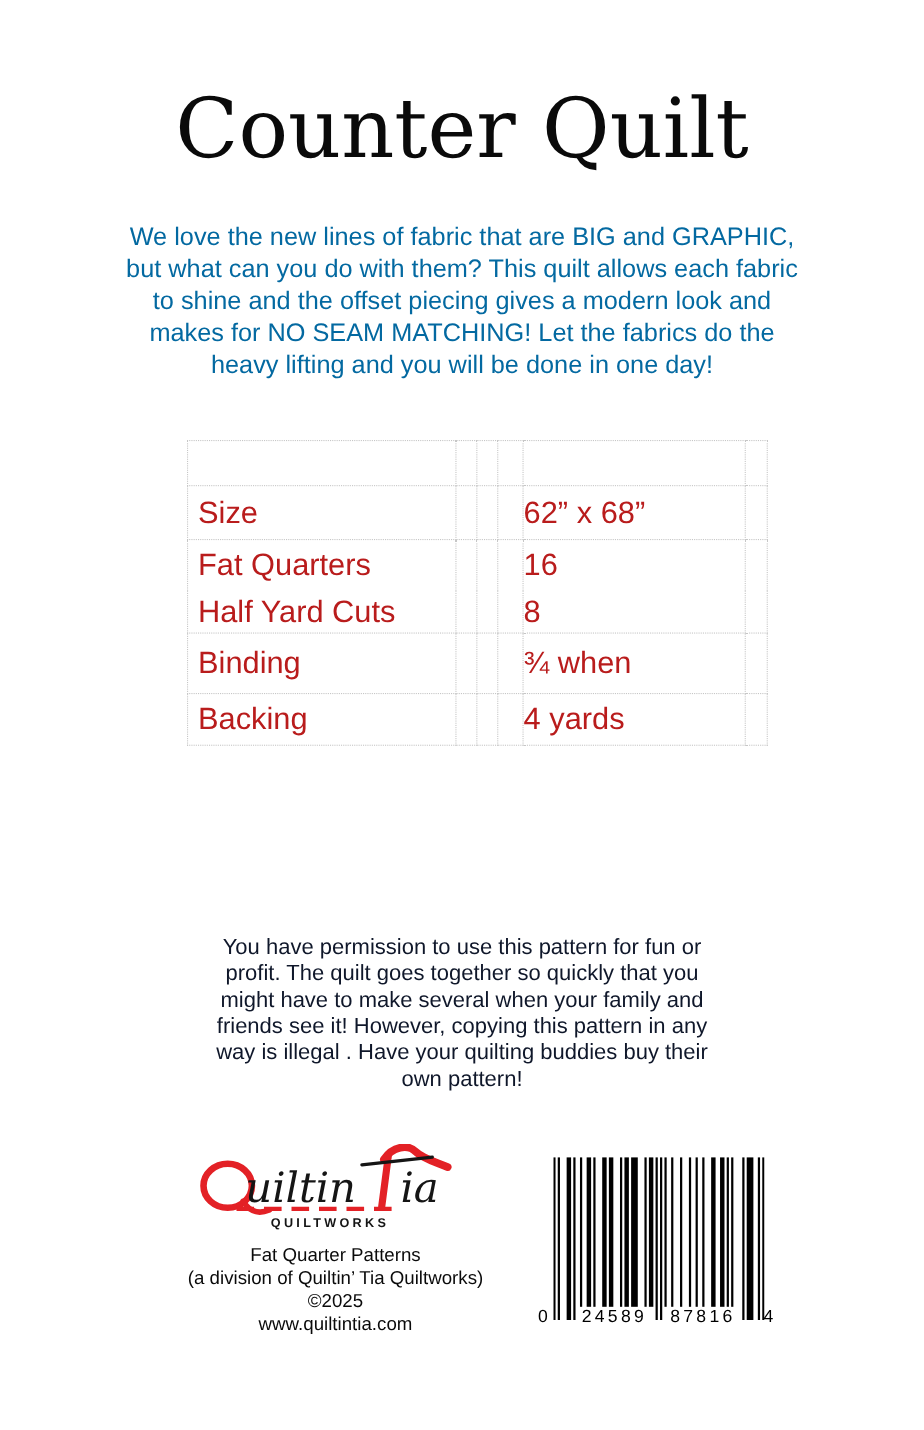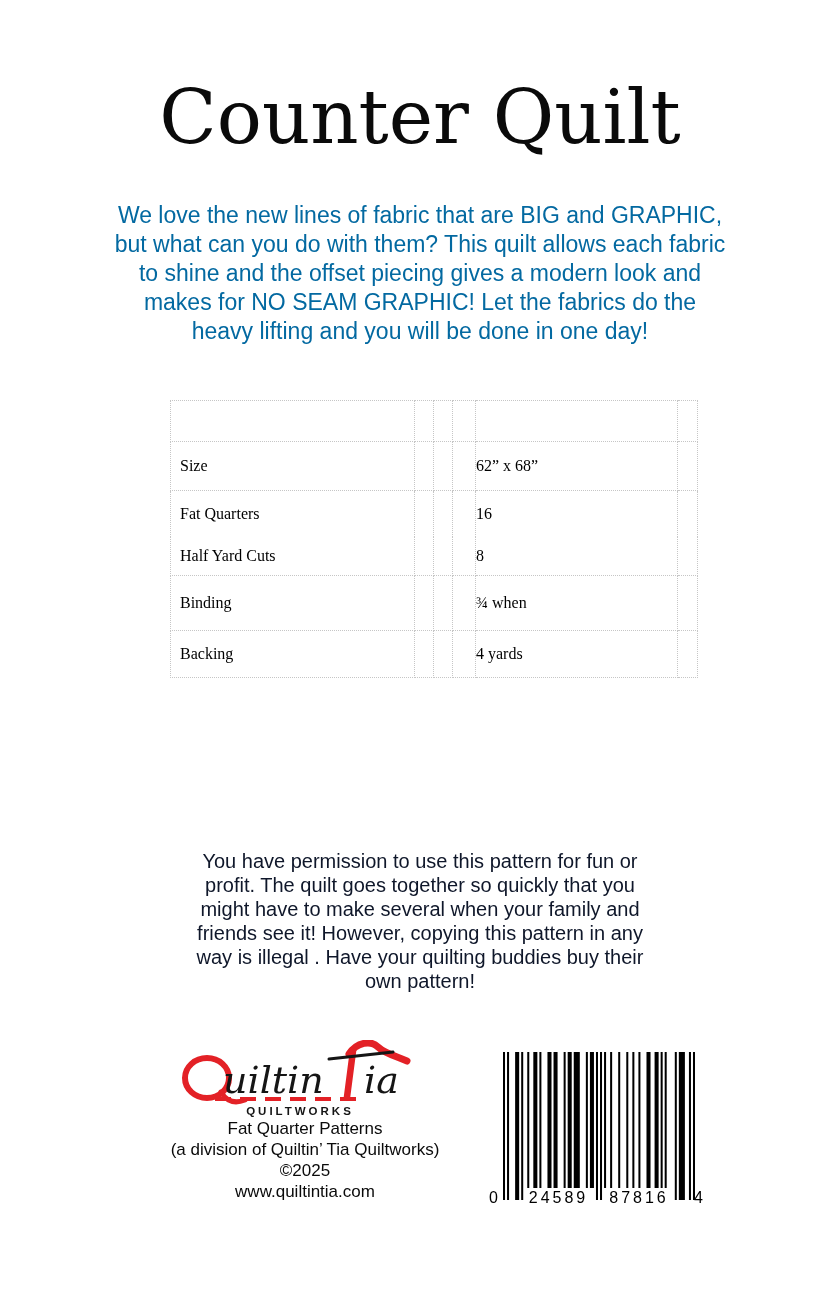--- a/index.html
+++ b/index.html
@@ -6,35 +6,35 @@
   .page{position:relative;width:840px;height:1300px;background:#fff;color:#000;
         font-family:"Liberation Sans",sans-serif;overflow:hidden;}
 
   .title{position:absolute;top:80px;left:0;width:840px;margin:0;text-align:center;
          font-family:"DejaVu Serif",serif;font-weight:400;font-size:75px;line-height:1.0;color:#0a0a0a;}
 
   .intro{position:absolute;top:201px;left:40px;width:760px;text-align:center;
          font-size:23px;line-height:29px;color:#0369a1;}
 
   table.materials{position:absolute;left:170px;top:400px;border-collapse:collapse;table-layout:fixed;}
-  table.materials td{border:1px dotted #c6c6c6;font-size:16px;color:#000000;vertical-align:middle;
-                     overflow:hidden;white-space:nowrap;padding:0;font-family:Liberation Serif, serif;}
+  table.materials td{border:1px dotted #c6c6c6;font-size:28px;color:#b91c1c;vertical-align:middle;
+                     overflow:hidden;white-space:nowrap;padding:0;}
   table.materials td.lbl{text-align:left;padding-left:9px;}
   table.materials td.val{text-align:left;}
   table.materials tr.sub td{border-top:hidden;}
 
   .permission{position:absolute;top:849px;left:120px;width:600px;text-align:center;
               font-size:20px;line-height:24px;color:#0f172a;}
 
   .brand{position:absolute;left:125px;top:1040px;width:360px;text-align:center;}
   .brand svg.logo{display:block;margin:0 auto;}
   .logo-script{font-family:"DejaVu Serif",serif;font-style:italic;font-size:38px;fill:#151515;}
   .logo-sub{font-family:"Liberation Sans",sans-serif;font-weight:700;font-size:11.5px;
             letter-spacing:3px;fill:#151515;}
-  .footer{font-size:17px;line-height:21px;color:#0a0a0a;}
+  .footer{margin-top:12px;font-size:17px;line-height:21px;color:#0a0a0a;}
 
   .barcode{position:absolute;left:486px;top:1046px;width:221px;height:166px;background:#fff;}
   .barcode svg{position:absolute;left:17px;top:6px;}
   .barcode svg rect{fill:#000;}
   .bd{position:absolute;top:143px;font-size:16px;color:#000;text-align:center;
       font-family:"Liberation Sans",sans-serif;}
   .d0{left:0;width:15px;}
   .d1{left:37px;width:71px;letter-spacing:3px;}
   .d2{left:118px;width:70px;letter-spacing:3px;}
   .d3{left:205px;width:15px;}
@@ -43,21 +43,21 @@
 <body>
 
 <div class="page">
 
   <h1 class="title">Counter Quilt</h1>
 
   <div class="intro">
     <div>We love the new lines of fabric that are BIG and GRAPHIC,</div>
     <div>but what can you do with them?  This quilt allows each fabric</div>
     <div>to shine and the offset piecing gives a modern look and</div>
-    <div>makes for NO SEAM GRAPHIC!  Let the fabrics do the</div>
+    <div>makes for NO SEAM MATCHING!  Let the fabrics do the</div>
     <div>heavy lifting and you will be done in one day!</div>
   </div>
 
   <table class="materials">
     <colgroup>
       <col style="width:244px">
         <col style="width:19px">
         <col style="width:19px">
       <col style="width:23px">
         <col style="width:202px">

